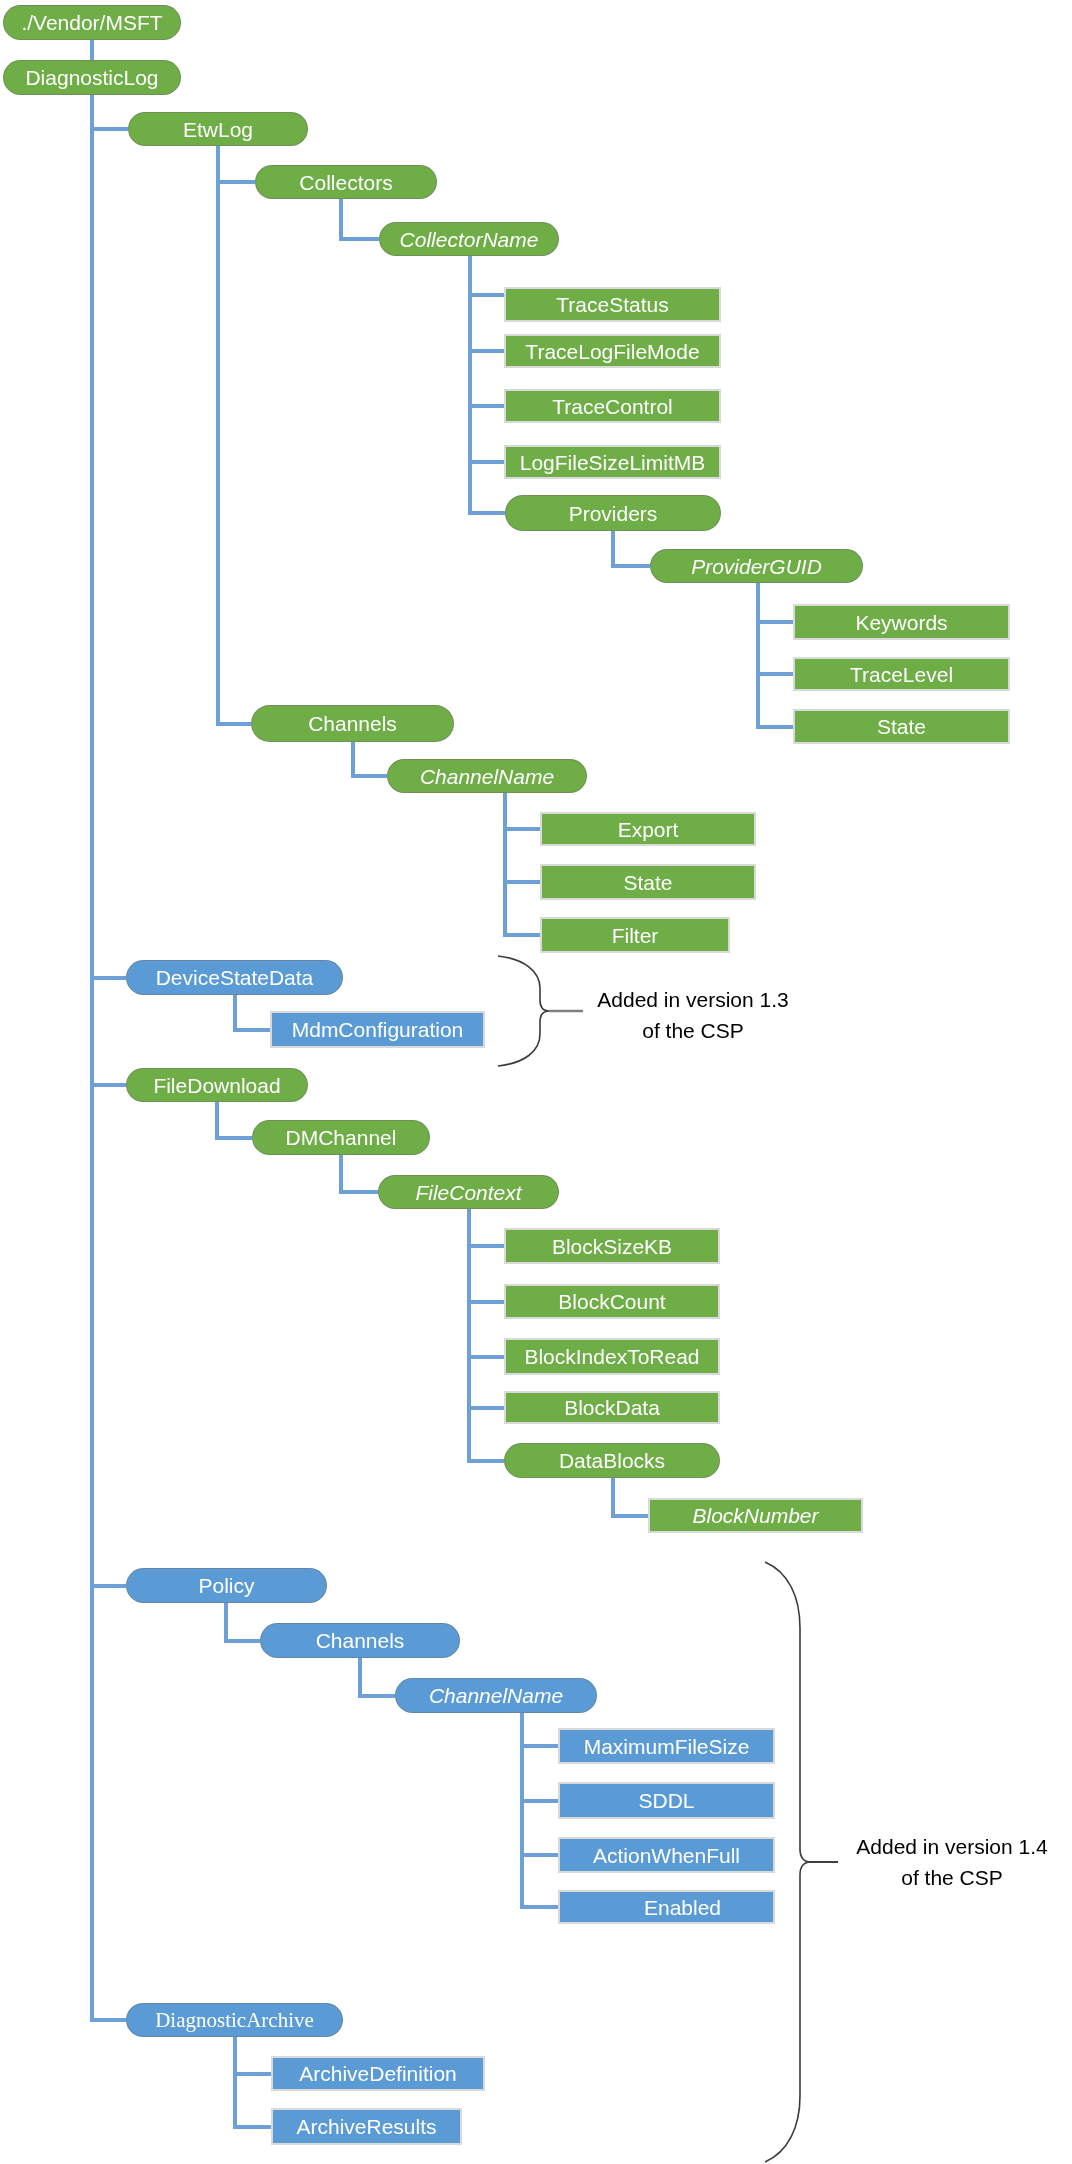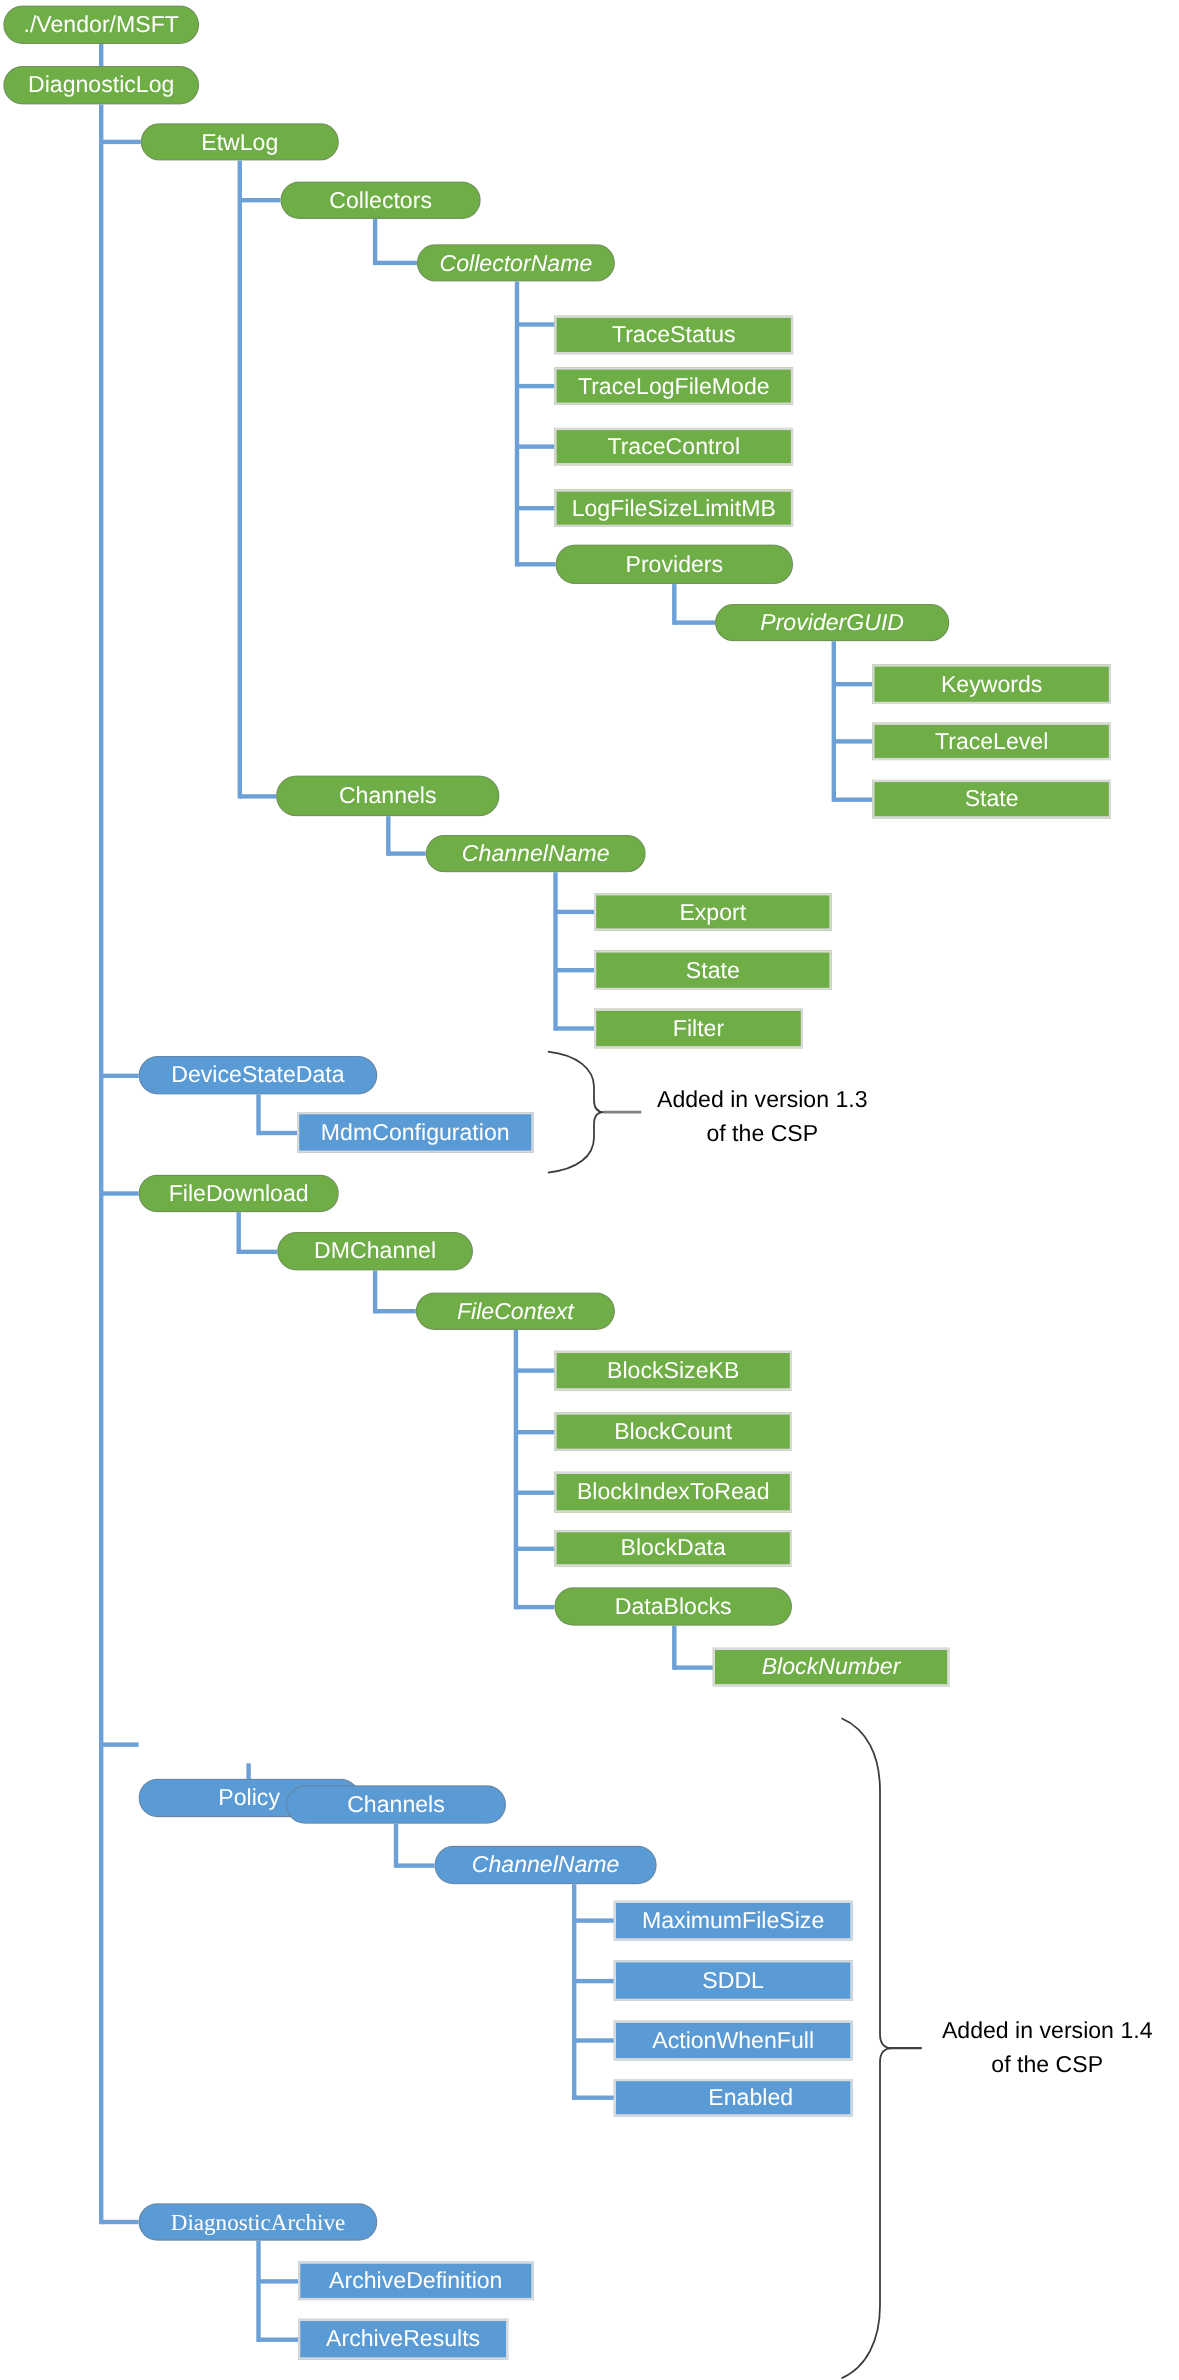--- a/index.html
+++ b/index.html
@@ -115,21 +115,21 @@
     <div class="node leaf blue" style="left: 270px; top: 1011px; width: 215px; height: 37px; background: rgb(91, 155, 213);">MdmConfiguration</div>
     <div class="node pill green" style="left: 126px; top: 1068px; width: 182px; height: 34px; background: rgb(111, 173, 71); border-radius: 17px;">FileDownload</div>
     <div class="node pill green" style="left: 252px; top: 1120px; width: 178px; height: 35px; background: rgb(111, 173, 71); border-radius: 18px;">DMChannel</div>
     <div class="node pill green italic" style="left: 378px; top: 1175px; width: 181px; height: 34px; background: rgb(111, 173, 71); border-radius: 17px;">FileContext</div>
     <div class="node leaf green" style="left: 504px; top: 1228px; width: 216px; height: 36px; background: rgb(111, 173, 71);">BlockSizeKB</div>
     <div class="node leaf green" style="left: 504px; top: 1284px; width: 216px; height: 35px; background: rgb(111, 173, 71);">BlockCount</div>
     <div class="node leaf green" style="left: 504px; top: 1338px; width: 216px; height: 37px; background: rgb(111, 173, 71);">BlockIndexToRead</div>
     <div class="node leaf green" style="left: 504px; top: 1391px; width: 216px; height: 33px; background: rgb(111, 173, 71);">BlockData</div>
     <div class="node pill green" style="left: 504px; top: 1443px; width: 216px; height: 35px; background: rgb(111, 173, 71); border-radius: 18px;">DataBlocks</div>
     <div class="node leaf green italic" style="left: 648px; top: 1498px; width: 215px; height: 35px; background: rgb(111, 173, 71);">BlockNumber</div>
-    <div class="node pill blue" style="left: 126px; top: 1617px; width: 201px; height: 35px; background: rgb(91, 155, 213); border-radius: 18px;">Policy</div>
+    <div class="node pill blue" style="left: 126px; top: 1568px; width: 201px; height: 35px; background: rgb(91, 155, 213); border-radius: 18px;">Policy</div>
     <div class="node pill blue" style="left: 260px; top: 1623px; width: 200px; height: 35px; background: rgb(91, 155, 213); border-radius: 18px;">Channels</div>
     <div class="node pill blue italic" style="left: 395px; top: 1678px; width: 202px; height: 35px; background: rgb(91, 155, 213); border-radius: 18px;">ChannelName</div>
     <div class="node leaf blue" style="left: 558px; top: 1728px; width: 217px; height: 36px; background: rgb(91, 155, 213);">MaximumFileSize</div>
     <div class="node leaf blue" style="left: 558px; top: 1782px; width: 217px; height: 37px; background: rgb(91, 155, 213);">SDDL</div>
     <div class="node leaf blue" style="left: 558px; top: 1837px; width: 217px; height: 36px; background: rgb(91, 155, 213);">ActionWhenFull</div>
     <div class="node leaf blue" style="left: 558px; top: 1890px; width: 217px; height: 34px; background: rgb(91, 155, 213); padding-left: 32px;">Enabled</div>
     <div class="node pill blue" style="left: 126px; top: 2003px; width: 217px; height: 34px; background: rgb(91, 155, 213); border-radius: 17px; font-family: Liberation Serif, serif;">DiagnosticArchive</div>
     <div class="node leaf blue" style="left: 271px; top: 2056px; width: 214px; height: 35px; background: rgb(91, 155, 213);">ArchiveDefinition</div>
     <div class="node leaf blue" style="left: 271px; top: 2108px; width: 191px; height: 37px; background: rgb(91, 155, 213);">ArchiveResults</div>
   </div>

